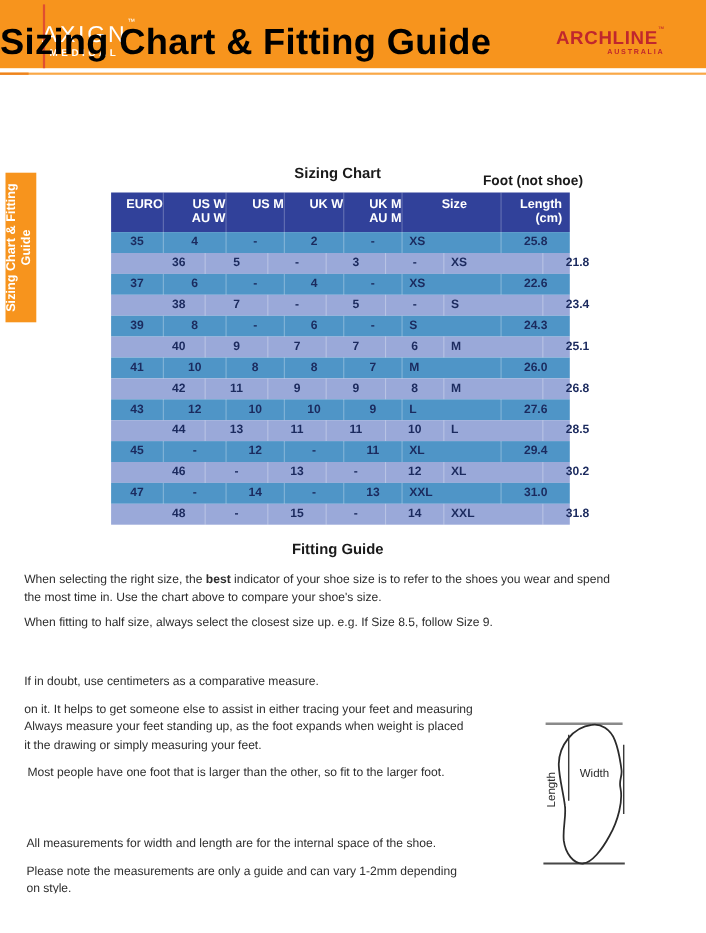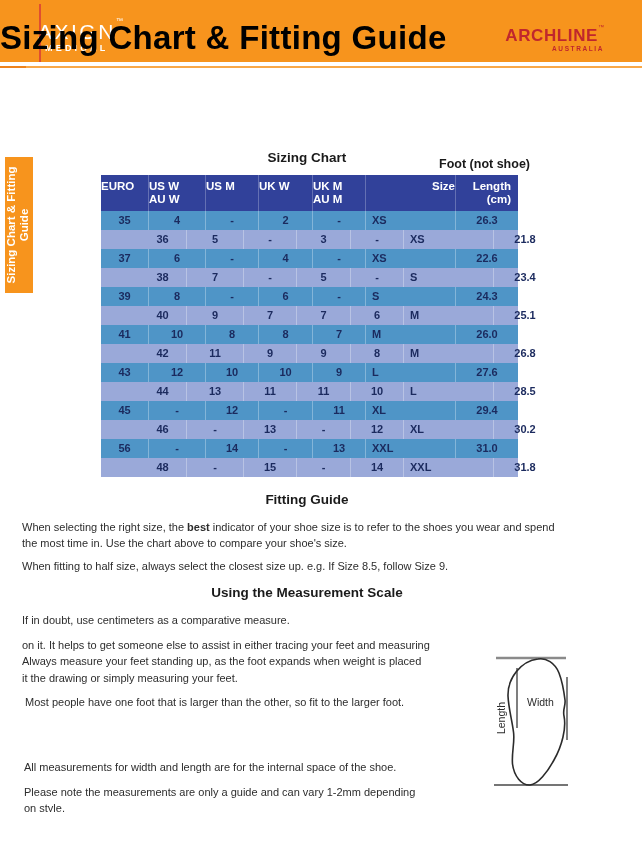--- a/index.html
+++ b/index.html
@@ -47,23 +47,23 @@
 
   .chart-title{top:150px;}
   .foot-note{position:absolute;left:417px;top:157px;width:113px;text-align:right;
     font-size:12.5px;font-weight:bold;color:#1A1A1A;white-space:nowrap;}
 
   
   .table{position:absolute;left:101px;top:175px;width:417px;}
   .thead,.tr{display:grid;grid-template-columns:47px 57px 53px 54px 53px 90px 63px;}
   .thead{background:var(--header-blue);height:36px;}
   .th{box-sizing:border-box;color:#fff;font-weight:bold;font-size:11.5px;line-height:13px;
-    padding-top:5px;text-align:left;}
+    padding-top:5px;text-align:right;}
   .th span{display:block;}
-  .th.c5{text-align:right;padding-left:5px;}
+  .th.c5{text-align:center;padding-left:5px;}
   .th.c6{text-align:right;padding-right:7px;}
   .th + .th{border-left:1px solid rgba(255,255,255,0.25);}
   .tr{height:19px;}
   .tr.teal{background:var(--row-teal);}
   .tr.light{background:var(--row-light);padding-left:38px;}
   .td{box-sizing:border-box;font-size:11px;font-weight:bold;color:var(--row-text);
     text-align:center;line-height:19px;}
   .td + .td{border-left:1px solid rgba(255,255,255,0.30);}
   .td.c5{text-align:left;padding-left:6px;}
 
@@ -151,21 +151,21 @@
       </div>
     </div>
     <div>
         <div class="tr teal">
           <div class="td c0">35</div>
           <div class="td c1">4</div>
           <div class="td c2">-</div>
           <div class="td c3">2</div>
           <div class="td c4">-</div>
           <div class="td c5">XS</div>
-          <div class="td c6">26.3</div>
+          <div class="td c6">25.8</div>
         </div>
         <div class="tr light">
           <div class="td c0">36</div>
           <div class="td c1">5</div>
           <div class="td c2">-</div>
           <div class="td c3">3</div>
           <div class="td c4">-</div>
           <div class="td c5">XS</div>
           <div class="td c6">21.8</div>
         </div>
@@ -253,21 +253,21 @@
         <div class="tr light">
           <div class="td c0">46</div>
           <div class="td c1">-</div>
           <div class="td c2">13</div>
           <div class="td c3">-</div>
           <div class="td c4">12</div>
           <div class="td c5">XL</div>
           <div class="td c6">30.2</div>
         </div>
         <div class="tr teal">
-          <div class="td c0">56</div>
+          <div class="td c0">47</div>
           <div class="td c1">-</div>
           <div class="td c2">14</div>
           <div class="td c3">-</div>
           <div class="td c4">13</div>
           <div class="td c5">XXL</div>
           <div class="td c6">31.0</div>
         </div>
         <div class="tr light">
           <div class="td c0">48</div>
           <div class="td c1">-</div>
@@ -282,21 +282,20 @@
 
   <div class="sec-heading fg-heading">Fitting Guide</div>
 
   <div class="copy fg-p1">
     <span class="ln"><span>When selecting the right size, the </span><b>best</b><span> indicator of your shoe size is to refer to the shoes you wear and spend</span></span>
     <span class="ln">the most time in. Use the chart above to compare your shoe's size.</span>
   </div>
 
   <div class="copy fg-p2">When fitting to half size, always select the closest size up. e.g. If Size 8.5, follow Size 9.</div>
 
-  <div class="sec-heading ms-heading">Using the Measurement Scale</div>
 
   <div class="copy ms-p1">If in doubt, use centimeters as a comparative measure.</div>
 
   <div class="copy ms-p2">
     <span class="ln">on it. It helps to get someone else to assist in either tracing your feet and measuring</span>
     <span class="ln">Always measure your feet standing up, as the foot expands when weight is placed</span>
     <span class="ln">it the drawing or simply measuring your feet.</span>
   </div>
 
   <div class="copy ms-p3">Most people have one foot that is larger than the other, so fit to the larger foot.</div>

